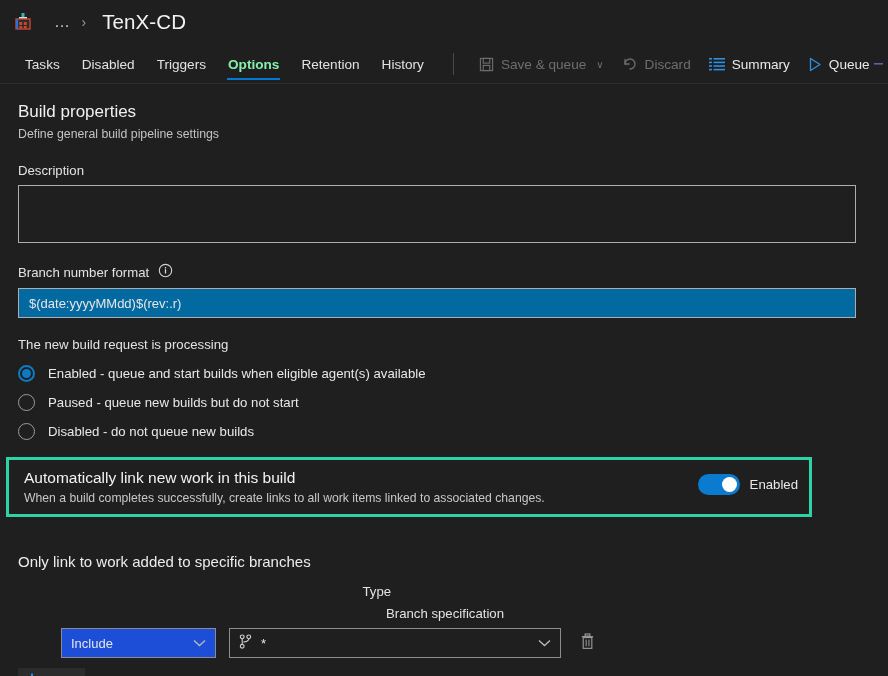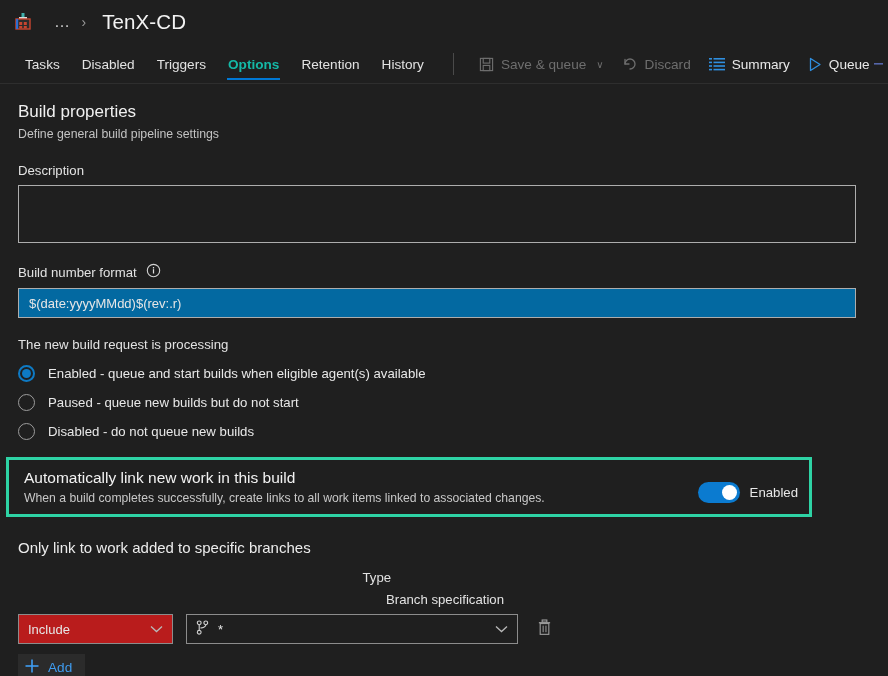--- a/index.html
+++ b/index.html
@@ -62,21 +62,21 @@
   .tab {
     display: flex;
     align-items: center;
     position: relative;
     padding: 0 11px;
     font-size: 13.6px;
     color: #e2e2e2;
     cursor: pointer;
     white-space: nowrap;
   }
-  .tab.active { font-weight: bold; color: #14b8a6; }
+  .tab.active { font-weight: bold; color: #86efac; }
   .tab.active::after {
     content: "";
     position: absolute;
     left: 10px; right: 10px; bottom: 4px;
     height: 2px;
     background: #0078d4;
   }
   .tb-sep {
     width: 1px;
     background: #4a4a4a;
@@ -195,21 +195,21 @@
     margin-bottom: 4px;
   }
   .hl-sub {
     font-size: 12.2px;
     color: #c8c8c8;
   }
   .hl-toggle-wrap {
     display: flex;
     align-items: center;
     gap: 10px;
-    margin-top: 13px;
+    margin-top: 5px;
     flex: 0 0 auto;
   }
   .toggle {
     width: 42px; height: 21px;
     border-radius: 11px;
     background: #0b7bd0;
     position: relative;
     cursor: pointer;
     flex: 0 0 42px;
   }
@@ -219,41 +219,42 @@
     width: 15px; height: 15px;
     border-radius: 50%;
     background: #ffffff;
   }
   .toggle-label { font-size: 13.2px; color: #e8e8e8; }
 
   
   .sub-heading {
     font-size: 15px;
     color: #ececec;
-    margin: 22px 0 14px 0;
+    margin: 36px 0 14px 0;
   }
   .col-head-row { display: flex; align-items: center; flex-direction: column; }
   .col-head {
     font-size: 13.2px;
     color: #e2e2e2;
     margin-bottom: 7px;
   }
   .ch-type { width: 165px; }
   .ch-branch { margin-left: 0; }
   .row-fields { display: flex; align-items: center; gap: 13px; }
   .select {
     width: 155px; height: 30px;
     border: 1px solid #8c8c8c;
-    background: #b91c1c;
+    background: #1d4ed8;
     display: flex;
     align-items: center;
     padding: 0 9px;
     font-size: 13px;
     color: #e6e6e6;
     cursor: pointer;
+    margin-left: 43px;
   }
   .select .sel-val { flex: 1 1 auto; }
   .chev { color: #b9b9b9; font-size: 11px; }
   .branch-select {
     width: 332px; height: 30px;
     border: 1px solid #8c8c8c;
     background: #1f1f1f;
     display: flex;
     align-items: center;
     gap: 9px;
@@ -385,21 +386,21 @@
 
   <div class="section-title">Build properties</div>
   <div class="section-sub">Define general build pipeline settings</div>
 
   <div class="field-label">
     <span>Description</span>
   </div>
   <div class="desc-box"></div>
 
   <div class="field-label">
-    <span>Build number format</span>
+    <span>Branch number format</span>
     <span>
       <svg width="15" height="15" viewBox="0 0 16 16">
         <circle cx="8" cy="8" r="6.6" fill="none" stroke="#d2d2d2" stroke-width="1.2"></circle>
         <rect x="7.35" y="6.6" width="1.3" height="4.6" fill="#e0e0e0"></rect>
         <rect x="7.35" y="4.3" width="1.3" height="1.5" fill="#e0e0e0"></rect>
       </svg>
     </span>
   </div>
   <div class="text-input">
     <span>$(date:yyyyMMdd)$(rev:.r)</span>

